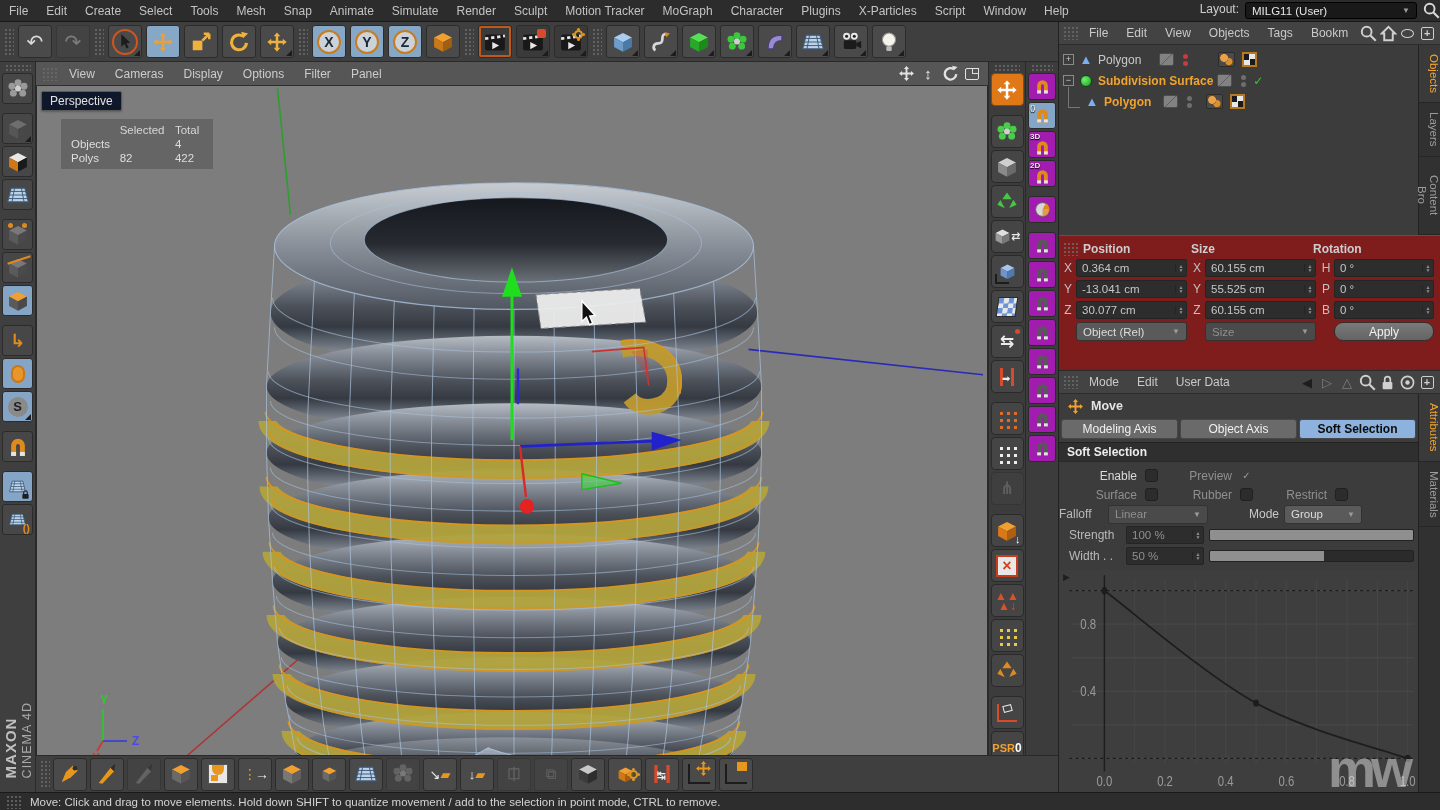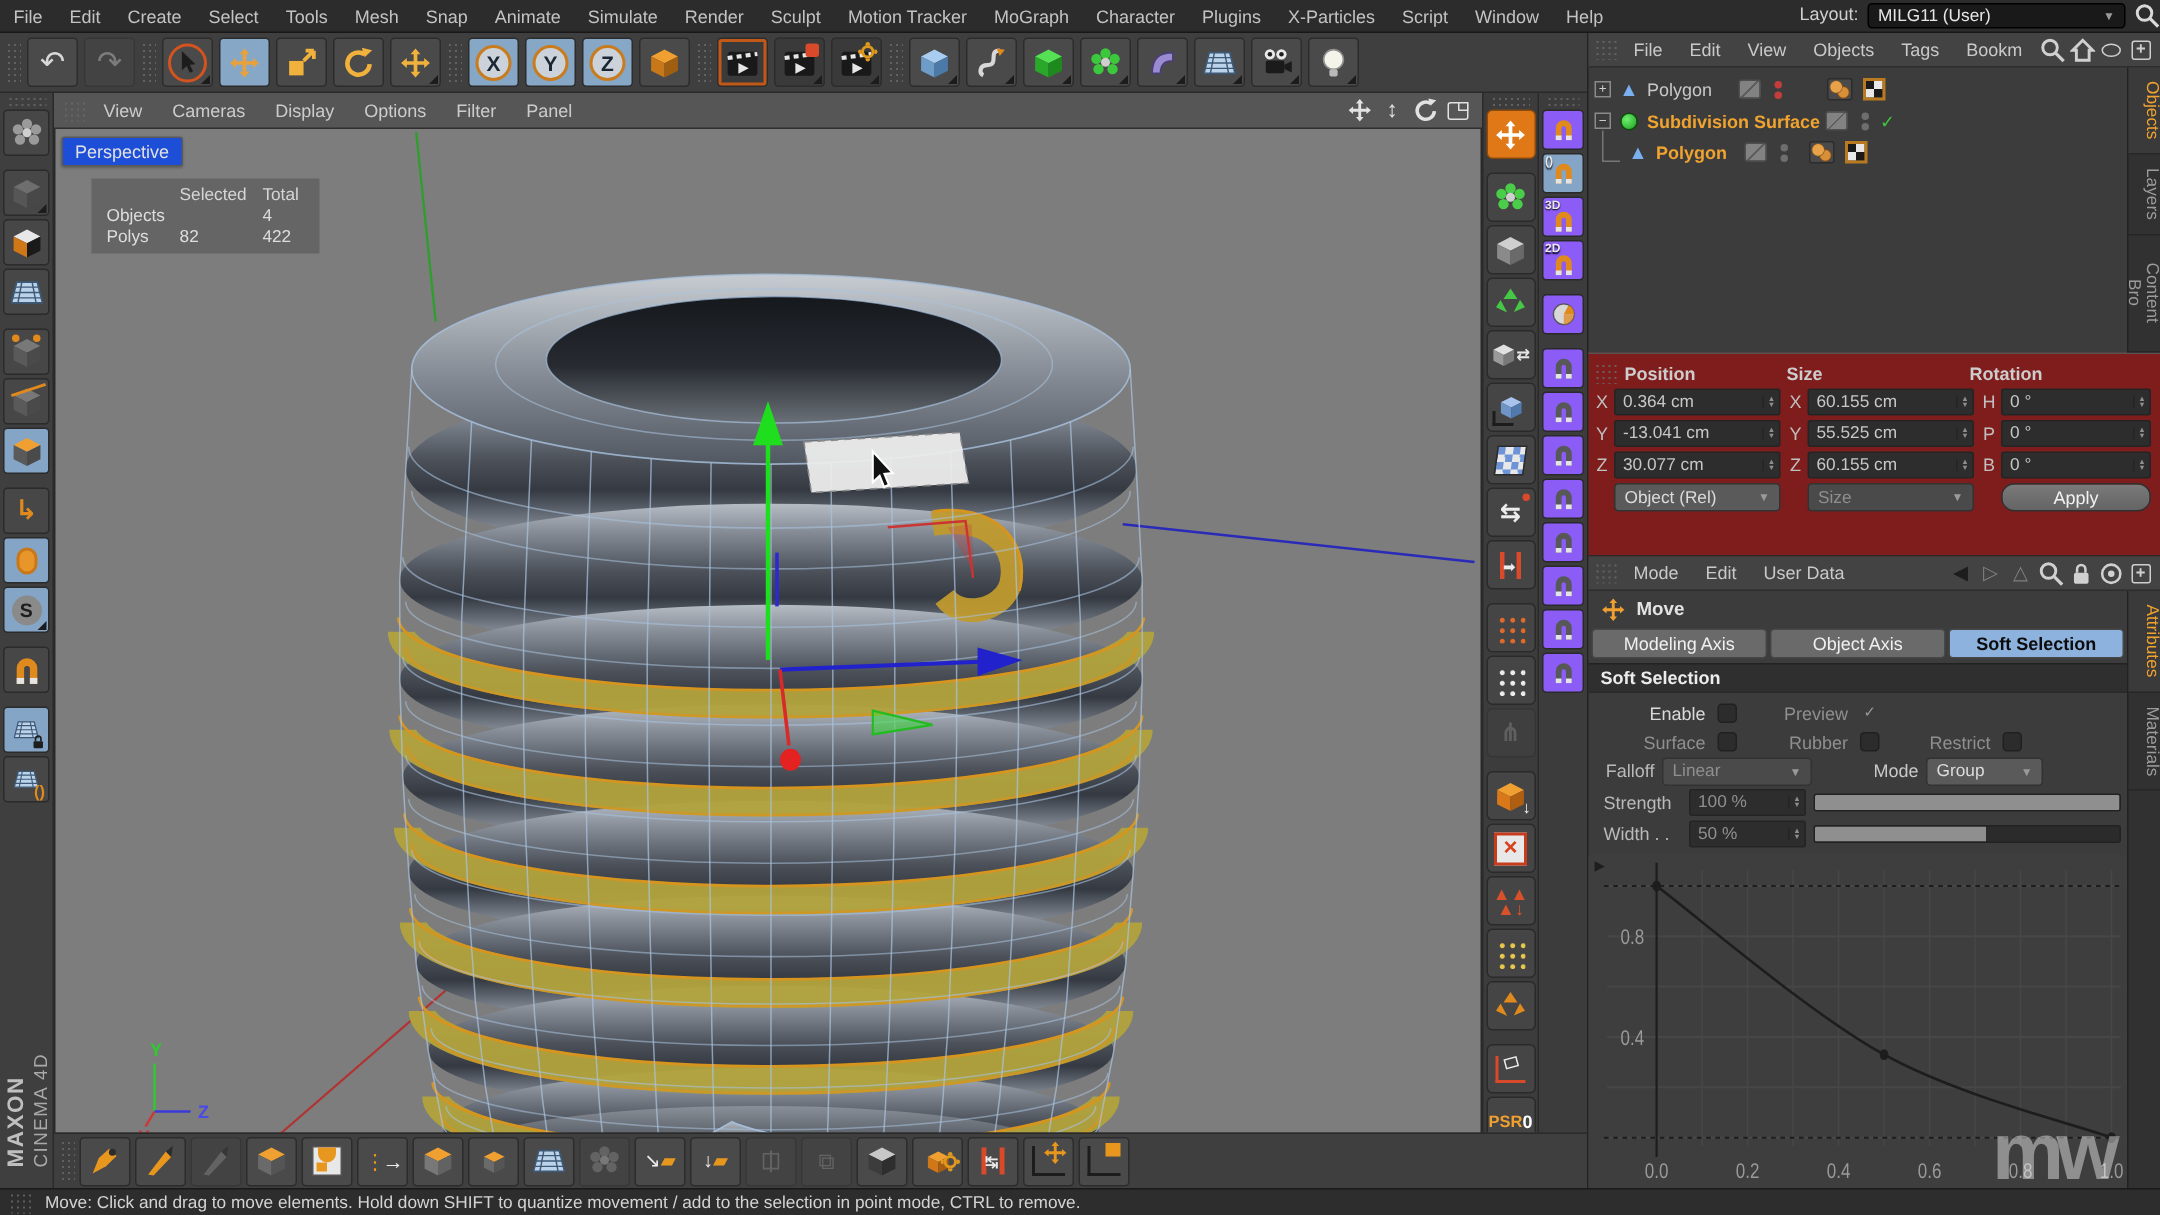--- a/index.html
+++ b/index.html
@@ -37,34 +37,34 @@
   #brandv span{writing-mode:vertical-rl;transform:rotate(180deg);letter-spacing:1px}
   #brand-maxon{font-weight:bold;font-size:15px;color:#bfbfbf}
   #brand-cinema{font-size:12.5px;color:#a9a9a9}
   
   #vp-col{width:952px;display:flex;flex-direction:column}
   #vp-menu{height:24px;background:#565656;border-bottom:1px solid #2f2f2f;display:flex;align-items:center;color:#cccccc;font-size:12px;gap:2px;padding:0 6px}
   #vp-menu .mitem{padding:0 9px}
   #vp-menu .spacer{flex:1}
   .vpnav{width:20px;height:18px;display:flex;align-items:center;justify-content:center;color:#e2e2e2}
   #vp-canvas{position:relative;flex:1;background:#7d7d7d;border:1px solid #2a2a2a;border-top:none;overflow:hidden}
-  #persp{position:absolute;top:5px;left:4px;background:#1d4ed8;border:1px solid #5a5a5a;color:#e2e2e2;font-size:12px;padding:2px 8px;border-radius:2px;box-shadow:0 1px 2px rgba(0,0,0,.25)}
+  #persp{position:absolute;top:5px;left:4px;background:#0f172a;border:1px solid #5a5a5a;color:#e2e2e2;font-size:12px;padding:2px 8px;border-radius:2px;box-shadow:0 1px 2px rgba(0,0,0,.25)}
   #vpstats{position:absolute;top:33px;left:24px;background:rgba(99,99,99,.92);color:#dedede;font-size:11.5px;padding:4px 8px;width:152px}
   #vpstats table{border-collapse:collapse;width:100%}
   #vpstats td{padding:1px 2px}
   #vpstats .hd{color:#d6d6d6}
   #gridlbl{position:absolute;right:26px;bottom:10px;background:#6f6f6f;border:1px solid #9a9a9a;color:#e3e3e3;font-size:11.5px;padding:2px 10px}
   #triad{position:absolute;left:30px;bottom:28px;width:80px;height:70px;font-size:11px;font-weight:bold}
   
   #mid-palette{width:38px;background:#3c3c3c;border-left:1px solid #2a2a2a;border-right:1px solid #2a2a2a;display:flex;flex-direction:column;align-items:center;padding-top:2px;overflow:hidden}
   .mbtn{width:33px;height:33px;background:#454545;border:1px solid #2a2a2a;border-radius:4px;margin:1px 0;display:flex;align-items:center;justify-content:center;flex:none;position:relative}
   .mbtn.orange{background:#e07818;border-color:#8a4a0e}
   .mbtn.dis{opacity:.38}
   #snap-palette{width:32px;background:#3c3c3c;display:flex;flex-direction:column;align-items:center;padding-top:2px;overflow:hidden}
-  .sbtn{width:28px;height:27px;background:#8b5cf6;border:1px solid #2a2a2a;border-radius:3px;margin:1px 0;display:flex;align-items:center;justify-content:center;flex:none;position:relative}
+  .sbtn{width:28px;height:27px;background:#a21caf;border:1px solid #2a2a2a;border-radius:3px;margin:1px 0;display:flex;align-items:center;justify-content:center;flex:none;position:relative}
   .sbtn.blue{background:#85a5c6}
   .sbtn.dis .mgn{color:#585858}
   .mgn{color:#e08a1e;font-weight:bold}
   .snap-tag{position:absolute;top:0;left:1px;font-size:8px;font-weight:bold;color:#e8e8e8;text-shadow:0 1px 1px #000}
   .dotgrid{width:20px;height:20px;background-image:radial-gradient(currentColor 32%,transparent 36%);background-size:7px 7px;background-position:1px 1px}
   
   #right-panel{position:absolute;top:22px;right:0;width:382px;bottom:18px;background:#3c3c3c;border-left:1px solid #222;display:flex;flex-direction:column}
   .pm-bar{height:23px;background:#434343;border-bottom:1px solid #2d2d2d;display:flex;align-items:center;color:#c9c9c9;font-size:12px;gap:2px;padding:0 4px}
   .pm-bar .mitem{padding:0 8px}
   .pm-bar .spacer{flex:1}
@@ -1075,21 +1075,21 @@
         </div>
         <div class="cbrow">
           <span class="cblab" style="width:78px">Surface</span>
           <span class="cbox" style="margin-left:8px"></span>
           <span class="cblab" style="width:74px">Rubber</span>
           <span class="cbox" style="margin-left:8px"></span>
           <span class="cblab" style="width:74px">Restrict</span>
           <span class="cbox" style="margin-left:8px"></span>
         </div>
         <div class="frow">
-          <span style="width:44px;text-align:right">Falloff</span>
+          <span style="width:44px;">Falloff</span>
           <div class="drop dis" style="width:100px">
               <span>Linear</span>
               <span class="caret">▼</span>
             </div>
           <span style="margin-left:36px;color:#c9c9c9">Mode</span>
           <div class="drop" style="width:78px">
               <span>Group</span>
               <span class="caret">▼</span>
             </div>
         </div>

